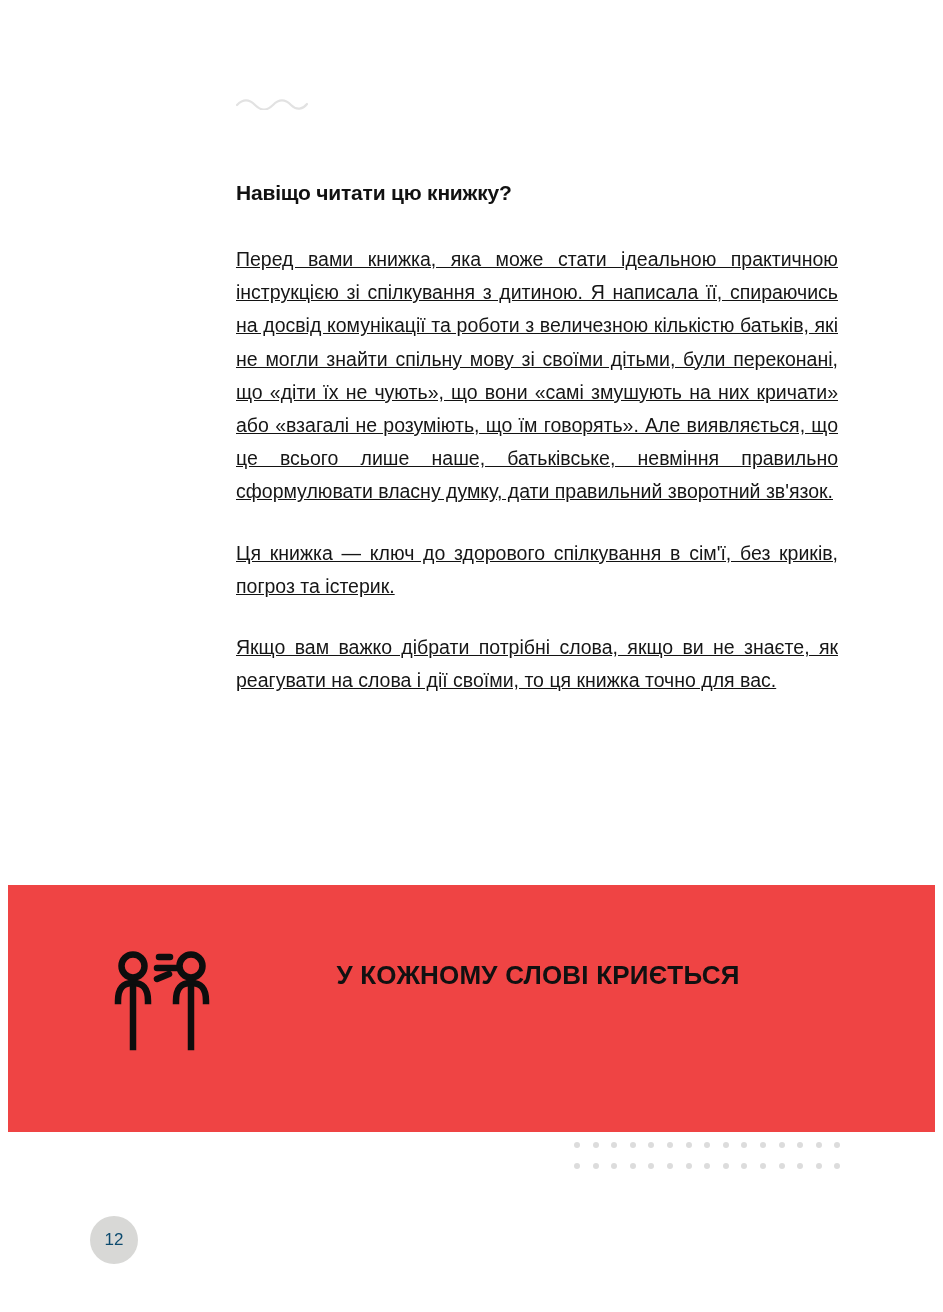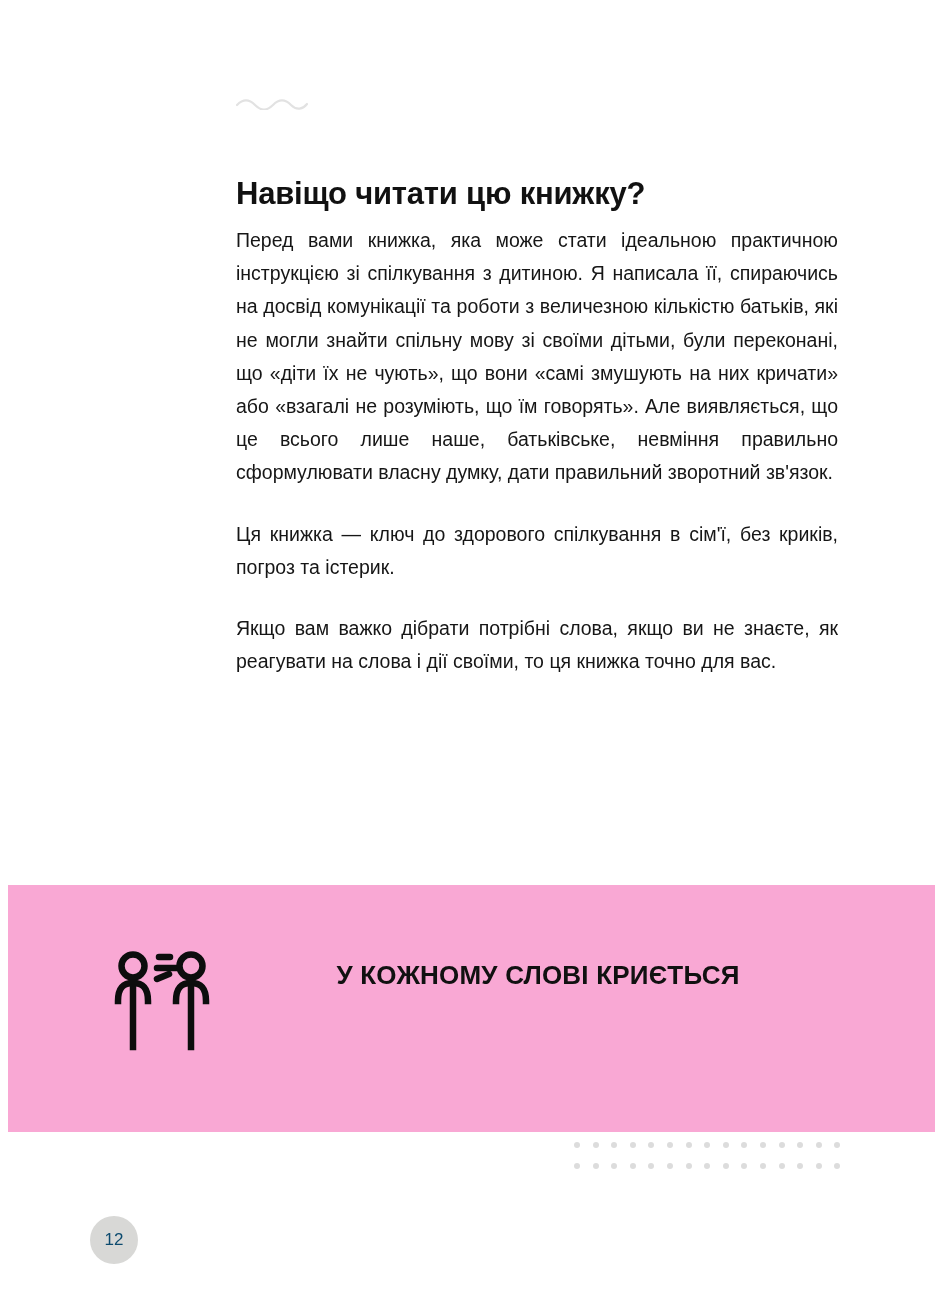--- a/index.html
+++ b/index.html
@@ -33,35 +33,36 @@
     margin-top: 4px;
     height: 12px;
     width: 72px;
     display: block;
   }
 
   
   #chapter-title {
     position: absolute;
     left: 236px;
-    top: 154px;
+    top: 160px;
     width: 620px;
-    font-size: 31px;
+    font-size: 21px;
     font-weight: bold;
     letter-spacing: -0.2px;
     color: #111111;
     line-height: 38px;
   }
 
   
   #body-copy {
     position: absolute;
     left: 236px;
-    top: 224px;
+    top: 243px;
     width: 602px;
+    text-decoration: underline;
   }
   #body-copy p {
     margin: 0 0 28px 0;
     font-size: 19.5px;
     line-height: 33.2px;
     text-align: justify;
     text-justify: inter-word;
     color: #161616;
     hyphens: manual;
   }
@@ -69,21 +70,21 @@
     margin-bottom: 0;
   }
 
   
   #quote-banner {
     position: absolute;
     left: 8px;
     top: 885px;
     width: 927px;
     height: 247px;
-    background: #f9a8d4;
+    background: #ef4444;
   }
   #quote-icon {
     position: absolute;
     left: 104px;
     top: 63px;
     width: 100px;
     height: 104px;
   }
   #quote-text {
     position: absolute;

